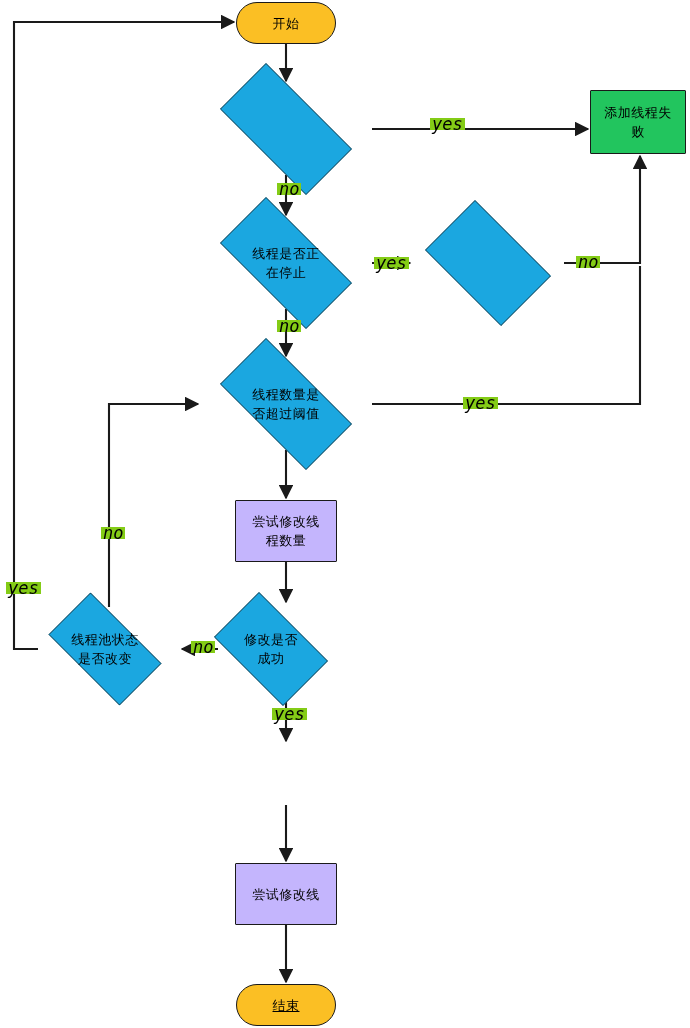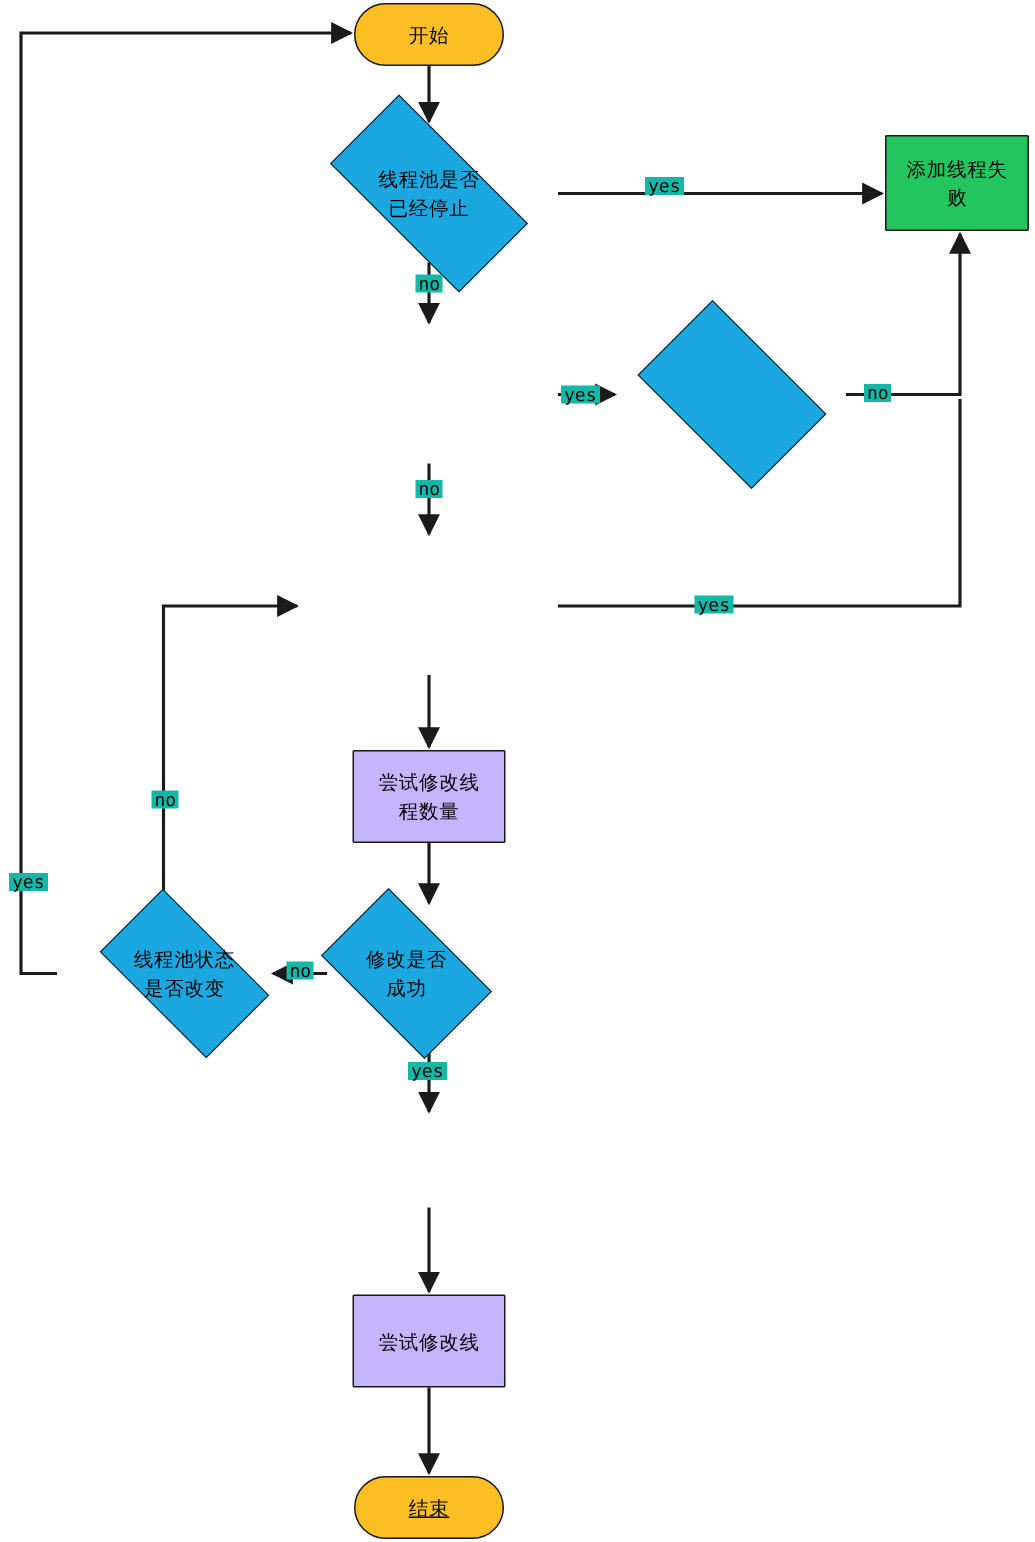--- a/index.html
+++ b/index.html
@@ -72,27 +72,28 @@
     width: 86%;
     padding: 0 2px;
   }
   .node-label {
     padding: 0 6px;
     white-space: pre-line;
   }
   .edge-label {
     position: absolute;
     font-family: "DejaVu Sans Mono", "Liberation Mono", monospace;
-    font-size: 12px;
+    font-size: 17px;
     line-height: 12px;
     color: #000000;
-    background: #14b8a6;
+    background: #84cc16;
     padding: 0 2px;
     z-index: 4;
     white-space: nowrap;
+    font-style: italic;
   }
 </style>
 </head>
 <body>
 
 <div id="flow-canvas">
 
   <svg id="flow-svg" viewBox="0 0 690 1028" xmlns="http://www.w3.org/2000/svg">
     <defs>
       <marker id="arrow" viewBox="0 0 10 10" refX="9" refY="5" markerWidth="7" markerHeight="7" orient="auto-start-reverse">
@@ -132,41 +133,49 @@
       <path d="M 286 925 L 286 982" marker-end="url(#arrow)"></path>
     </g>
   </svg>
 
   <div class="node node-terminal" style="left:236px; top:2px; width:100px; height:42px;">
     <span class="node-label">开始</span>
   </div>
 
   <div class="node node-decision" style="left:200px; top:83px; width:172px; height:92px;">
     <span class="dec-shape"></span>
-    <span class="dec-label node-label">线程池是否
-已经停止</span>
   </div>
 
   <div class="node node-error" style="left:590px; top:90px; width:96px; height:64px;">
     <span class="node-label">添加线程失
 败</span>
   </div>
 
+  <div class="node node-decision" style="left:200px; top:217px; width:172px; height:92px;">
+    <span class="dec-shape"></span>
+    <span class="dec-label node-label">线程是否正
+在停止</span>
+  </div>
 
   <div class="node node-decision" style="left:412px; top:213px; width:152px; height:100px;">
     <span class="dec-shape"></span>
   </div>
 
+  <div class="node node-decision" style="left:200px; top:358px; width:172px; height:92px;">
+    <span class="dec-shape"></span>
+    <span class="dec-label node-label">线程数量是
+否超过阈值</span>
+  </div>
 
   <div class="node node-process" style="left:235px; top:500px; width:102px; height:62px;">
     <span class="node-label">尝试修改线
 程数量</span>
   </div>
 
-  <div class="node node-decision" style="left:52px; top:607px; width:142px; height:84px;">
+  <div class="node node-decision" style="left:34px; top:607px; width:142px; height:84px;">
     <span class="dec-shape"></span>
     <span class="dec-label node-label">线程池状态
 是否改变</span>
   </div>
 
   <div class="node node-decision" style="left:202px; top:604px; width:138px; height:90px;">
     <span class="dec-shape"></span>
     <span class="dec-label node-label">修改是否
 成功</span>
   </div>

